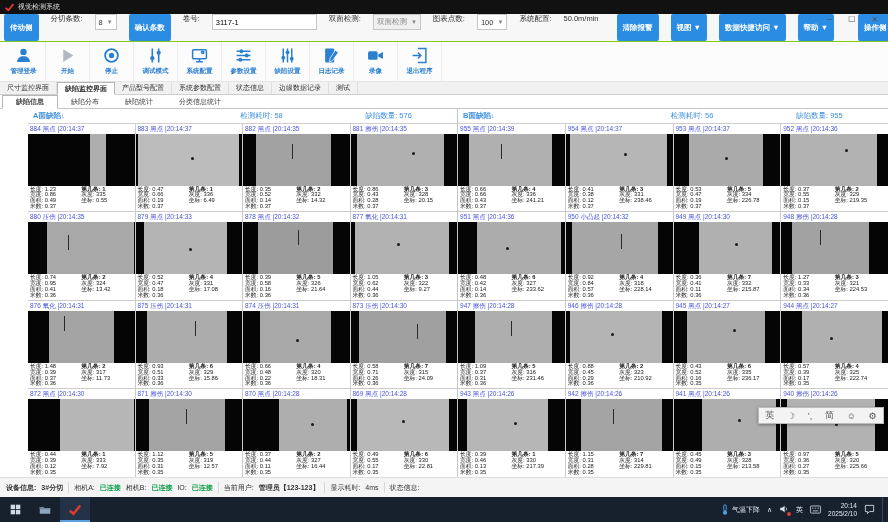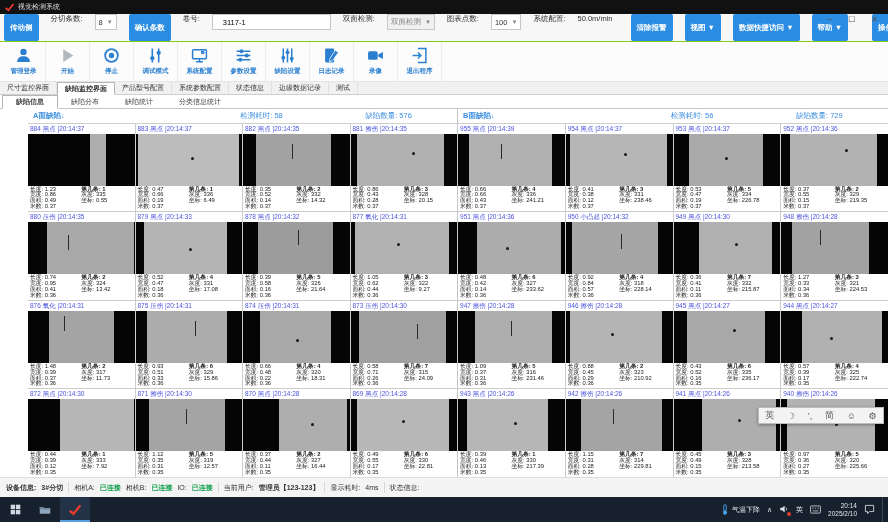--- a/index.html
+++ b/index.html
@@ -12,21 +12,21 @@
   .winctl { position:absolute; top:15px; right:10px; display:flex; gap:16px; color:#555; font-size:8px; z-index:9; }
   .winctl span { cursor:default; }
 
   
   .toolbar1 { height:28px; background:#f7f7f7; border-bottom:1px solid #84cc16; display:flex; gap:12px; padding:0 4px; font-size:7.5px; white-space:nowrap; }
   .btn-blue { background:#2a8ce2; color:#fff; border:none; border-radius:2px; padding:3px 6px; font-size:7.5px; font-weight:bold; line-height:1; }
   .lbl { font-weight:normal; color:#333; }
   .sel { background:#fff; border:1px solid #c6c6c6; height:16px; display:inline-flex; align-items:center; justify-content:space-between; padding:0 3px; gap:4px; }
   .sel.gray { background:#f0f0f0; color:#888; }
   .sel .arr { color:#888; font-size:6px; }
-  .inp { background:#fff; border:1px solid #c6c6c6; height:16px; width:212px; padding:0 10px; font-size:7.5px; font-family:inherit; }
+  .inp { background:#fff; border:1px solid #c6c6c6; height:16px; width:212px; padding:0 3px; font-size:7.5px; font-family:inherit; }
   .spacer { flex:1; }
 
   
   .icontb { height:40px; background:#fcfcfc; border-bottom:1px solid #e5e5e5; display:flex; align-items:stretch; padding-left:2px; }
   .tool { width:44px; display:flex; flex-direction:column; align-items:center; justify-content:center; gap:1px; border-right:1px solid #ececec; cursor:pointer; }
   .tool svg { width:17px; height:17px; }
   .tool .tlabel { color:#2a7fd0; font-size:6.5px; font-weight:bold; }
 
   
   .maintabs { height:13px; background:#f1f1f1; display:flex; font-size:7px; border-bottom:1px solid #cfcfcf; }
@@ -524,21 +524,21 @@
               <div>坐标: 22.81</div>
             </div>
           </div>
         </div>
       </div>
     </div>
     <div class="panel">
       <div class="phead">
         <span class="pt">B面缺陷↓</span>
         <span class="pm">检测耗时:  56</span>
-        <span class="pc">缺陷数量:  729</span>
+        <span class="pc">缺陷数量:  955</span>
       </div>
       <div class="grid">
         <div class="cell">
           <div class="chead">955 黑点 |20:14:39</div>
           <div class="cimg" style="background: linear-gradient(90deg, rgb(5, 5, 5) 0%, rgb(5, 5, 5) 10%, rgb(176, 176, 176) 10%, rgb(176, 176, 176) 88%, rgb(5, 5, 5) 88%, rgb(5, 5, 5) 100%);">
             <div class="mark-vline" style="left: 40%; top: 20%;"></div>
           </div>
           <div class="cinfo">
             <div class="col">
               <div>长度: 0.66</div>

